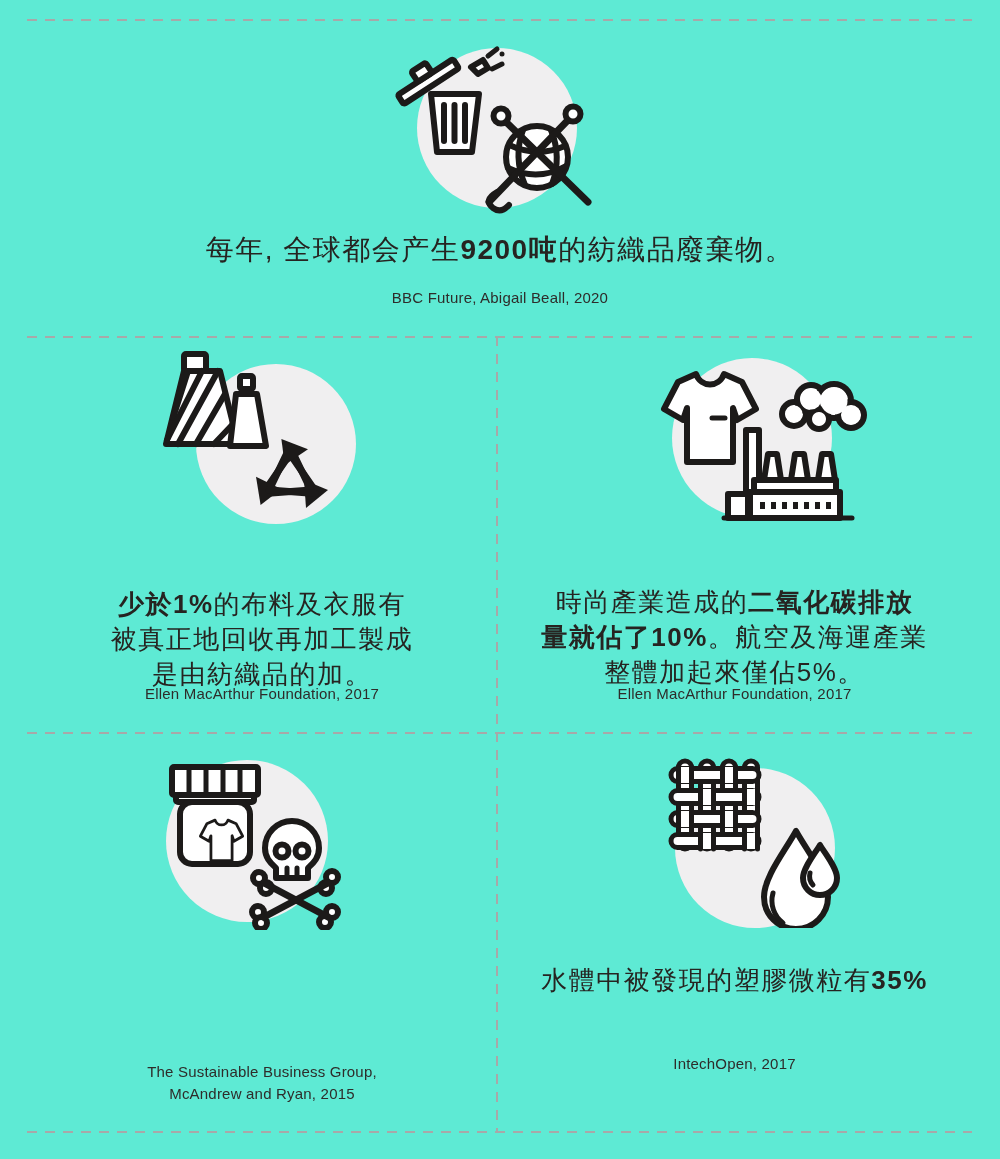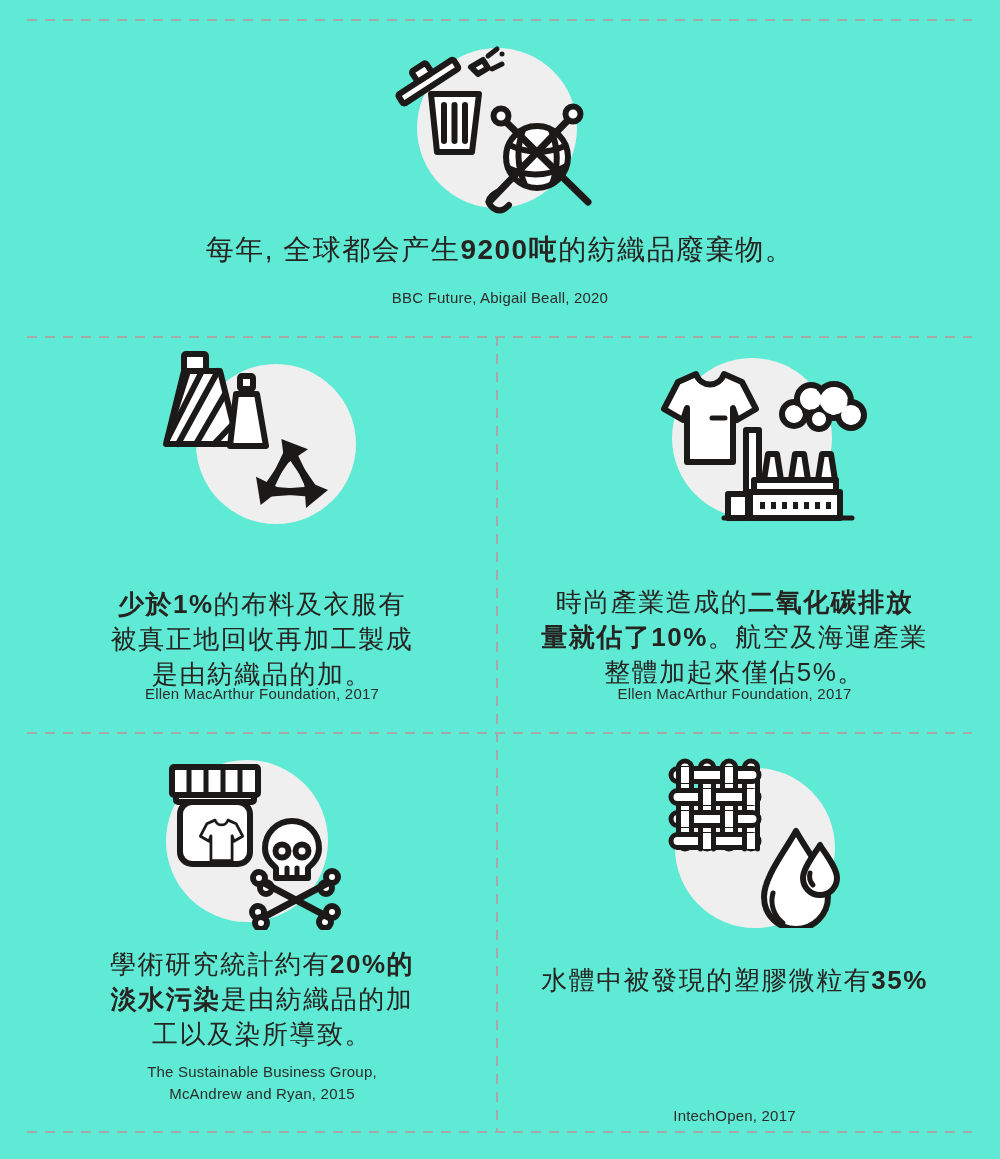--- a/index.html
+++ b/index.html
@@ -222,30 +222,25 @@
 
   <div class="stat" style="left:497px;top:551px;width:475px;margin-top:34px;">
     <div class="line"><span>時尚產業造成的</span><span class="b">二氧化碳排放</span></div>
     <div class="line"><span class="b">量就佔了10%</span><span>。航空及海運產業</span></div>
     <div class="line"><span>整體加起來僅佔5%。</span></div>
   </div>
   <div class="src" style="left:497px;top:683px;width:475px;">
     <div>Ellen MacArthur Foundation, 2017</div>
   </div>
 
-  <div class="stat" style="left:27px;top:947px;width:470px;">
-    <div class="line"><span>學術研究統計約有</span><span class="b">20%的</span></div>
-    <div class="line"><span class="b">淡水污染</span><span>是由紡織品的加</span></div>
-    <div class="line"><span>工以及染所導致。</span></div>
-  </div>
   <div class="src" style="left:27px;top:1061px;width:470px;">
     <div>The Sustainable Business Group,</div>
     <div>McAndrew and Ryan, 2015</div>
   </div>
 
   <div class="stat" style="left:497px;top:963px;width:475px;">
     <div class="line"><span>水體中被發現的塑膠微粒有</span><span class="b">35%</span></div>
   </div>
-  <div class="src" style="left:497px;top:1105px;width:475px;">
+  <div class="src" style="left:497px;top:1053px;width:475px;">
     <div>IntechOpen, 2017</div>
   </div>
 
 </div>
 
 </body></html>

